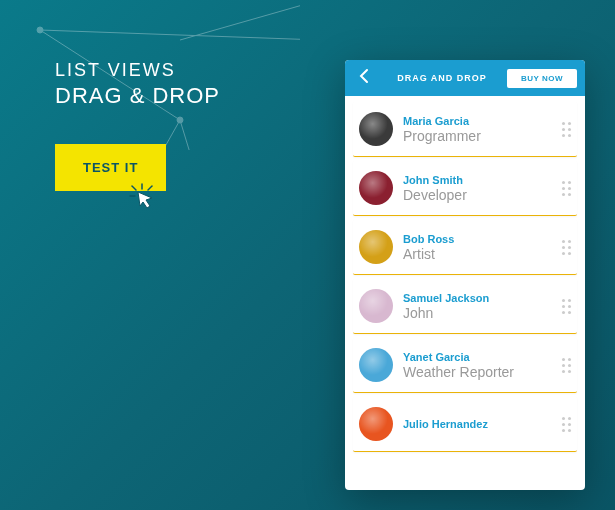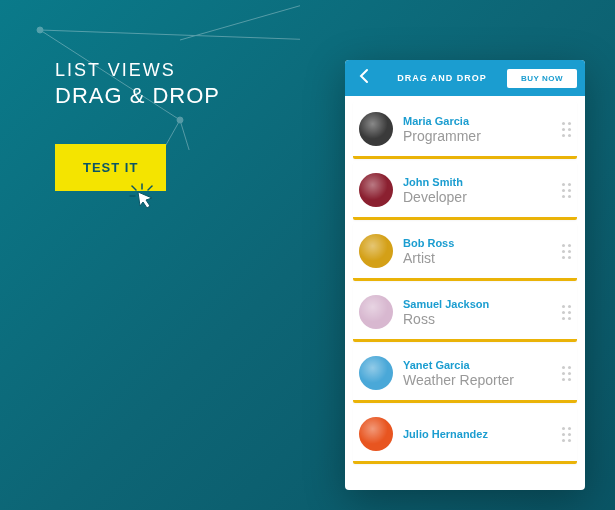--- a/index.html
+++ b/index.html
@@ -9,21 +9,21 @@
 .promo-line1{font-size:18px;font-weight:400;letter-spacing:2px}
 .promo-line2{font-size:22px;font-weight:400;letter-spacing:1px;margin-top:2px}
 .test-btn{position:absolute;left:55px;top:144px;background:#f4e400;color:#0a5565;font-weight:700;font-size:13px;letter-spacing:1px;padding:16px 28px;border:none;cursor:pointer}
 .cursor-icon{position:absolute;left:128px;top:182px;width:28px;height:28px}
 .phone{position:absolute;right:30px;top:60px;width:240px;height:430px;background:#fff;border-radius:4px;overflow:hidden;box-shadow:0 10px 40px rgba(0,0,0,.3)}
 .appbar{height:36px;background:#1b9dd0;display:flex;align-items:center;padding:0 8px;gap:8px}
 .back-icon{color:#fff;font-size:18px;cursor:pointer;padding:4px}
 .appbar-title{flex:1;text-align:center;color:#fff;font-size:9px;font-weight:700;letter-spacing:1px}
 .buy-btn{background:#fff;color:#1b9dd0;font-size:8px;font-weight:700;padding:5px 14px;border:none;border-radius:2px;letter-spacing:.5px;cursor:pointer}
 .list{padding:6px 8px}
-.item{display:flex;align-items:center;gap:10px;padding:10px 6px;border-bottom:3px solid #eab308;background:#fff;border-radius:2px;margin-bottom:4px;box-shadow:0 1px 2px rgba(0,0,0,.04)}
+.item{display:flex;align-items:center;gap:10px;padding:10px 6px;border-bottom:1px solid #eab308;background:#fff;border-radius:2px;margin-bottom:4px;box-shadow:0 1px 2px rgba(0,0,0,.04)}
 .avatar{width:34px;height:34px;border-radius:50%;flex-shrink:0}
 .info{flex:1}
 .name{font-size:11px;font-weight:600;color:#1b9dd0}
 .role{font-size:14px;color:#999;margin-top:1px}
 .handle{display:grid;grid-template-columns:repeat(2,3px);grid-template-rows:repeat(3,3px);gap:3px;cursor:grab}
 .handle span{width:3px;height:3px;background:#ccc;border-radius:50%}
 </style>
 </head>
 <body>
 
@@ -122,21 +122,21 @@
           <span></span>
           <span></span>
           <span></span>
           <span></span>
     </div>
       </div>
       <div class="item">
     <div class="avatar" style="background:#d8b8d0;background-image:radial-gradient(circle at 40% 35%,rgba(255,255,255,.4),transparent 50%)"></div>
     <div class="info">
       <div class="name">Samuel Jackson</div>
-      <div class="role">Ross</div>
+      <div class="role">John</div>
     </div>
     <div class="handle">
       <span></span>
           <span></span>
           <span></span>
           <span></span>
           <span></span>
           <span></span>
     </div>
       </div>

